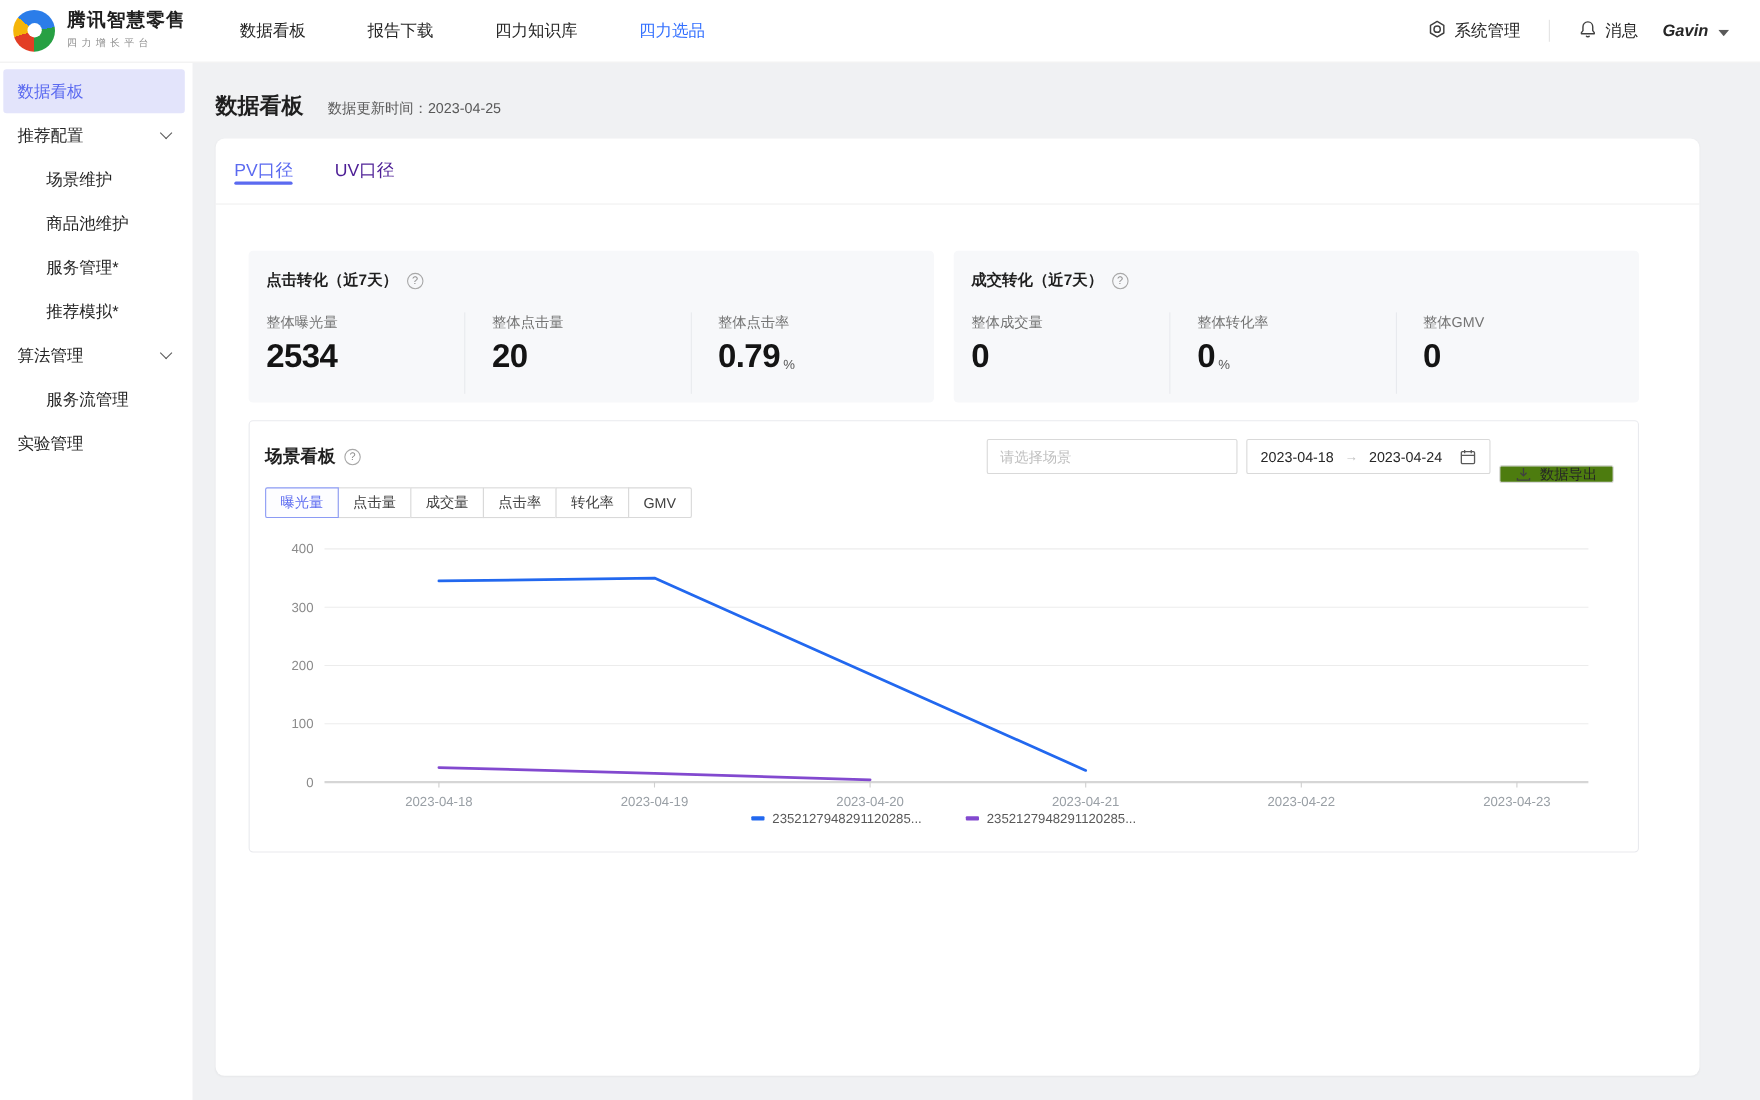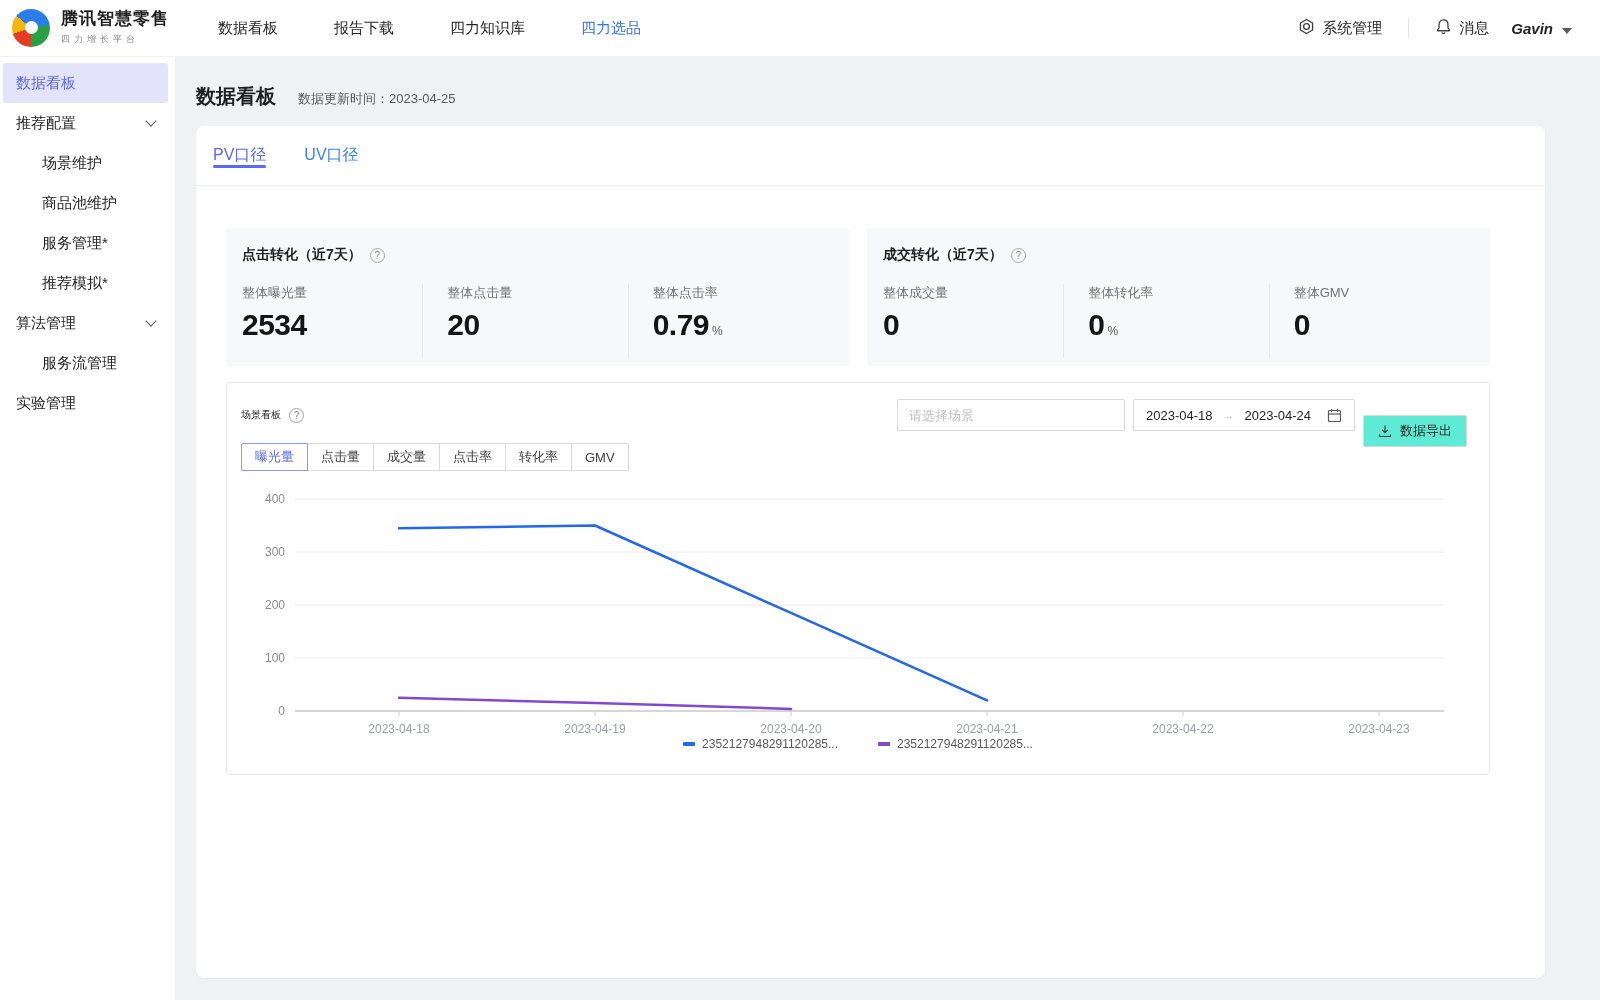--- a/index.html
+++ b/index.html
@@ -56,21 +56,21 @@
   .main { position:absolute; left:175px; top:57px; width:1425px; height:943px; }
   .page-head { display:flex; align-items:baseline; padding:26px 0 0 21px; }
   .page-title { font-size:20px; font-weight:700; color:#1f1f1f; }
   .page-updated { font-size:13px; color:#595959; margin-left:22px; }
   .card {
     position:absolute; left:21px; top:69px; width:1349px; height:852px;
     background:#fff; border-radius:8px; box-shadow:0 1px 2px rgba(0,0,0,.04);
   }
   
   .tabs { display:flex; gap:38px; padding:17px 17px; height:60px; align-items:stretch; border-bottom:1px solid #f0f0f0; }
-  .tab { font-size:16px; color:#3b82f6; display:flex; align-items:center; position:relative; cursor:pointer; }
+  .tab { font-size:16px; color:#4c1d95; display:flex; align-items:center; position:relative; cursor:pointer; }
   .tab.active { color:var(--accent,#5b6af0); }
   .tab.active::after {
     content:""; position:absolute; left:0; right:0; bottom:0; height:3px;
     background:var(--accent,#5b6af0); border-radius:2px;
   }
   
   .stats-row { display:flex; gap:18px; padding:42px 55px 0 30px; }
   .stat-panel { flex:1; background:#f7f8fa; border-radius:4px; padding:18px 16px 8px; }
   .stat-title-row { display:flex; align-items:center; gap:8px; }
   .stat-title { font-size:14px; font-weight:700; color:#1f1f1f; }
@@ -86,39 +86,39 @@
   .m-label { font-size:13px; color:#737373; }
   .m-value-row { display:flex; align-items:flex-end; margin-top:8px; }
   .m-value { font-size:30px; font-weight:700; color:#141414; line-height:1; letter-spacing:-0.5px; }
   .m-suffix { font-size:12px; color:#595959; margin-left:3px; padding-bottom:2px; }
   
   .chart-panel {
     margin:16px 55px 0 30px; border:1px solid #e9eaee; border-radius:4px; height:393px; background:#fff;
   }
   .cp-head { display:flex; align-items:center; padding:16px 22px 0 14px; height:48px; }
   .cp-title-row { display:flex; align-items:center; gap:8px; }
-  .cp-title { font-size:10px; font-weight:400; color:#1f1f1f; }
+  .cp-title { font-size:16px; font-weight:700; color:#1f1f1f; }
   .cp-controls { margin-left:auto; display:flex; align-items:center; gap:8px; }
   .scene-select {
     width:228px; height:32px; border:1px solid #d9d9d9; border-radius:2px; background:#fff;
     display:flex; align-items:center; padding:0 11px;
   }
   .scene-select input {
     border:none; outline:none; width:100%; font-size:13px; color:#262626; background:transparent;
     font-family:inherit;
   }
   .scene-select input::placeholder { color:#bfbfbf; }
   .date-range {
     height:32px; border:1px solid #d9d9d9; border-radius:2px; background:#fff;
     display:flex; align-items:center; gap:10px; padding:0 12px; font-size:13px; color:#262626; cursor:pointer;
   }
   .arrow-right-icon { color:#bfbfbf; font-size:12px; }
   .arrow-right-icon::after { content:"\2192"; }
   .export-btn {
-    height:32px; border:1px solid #d9d9d9; border-radius:2px; background:#5eead4;
+    height:16px; border:1px solid #d9d9d9; border-radius:2px; background:#4d7c0f;
     display:flex; align-items:center; gap:8px; padding:0 14px; font-size:13px; color:#262626; cursor:pointer;
     font-family:inherit;
     margin-top:32px;
   }
   
   .filter-group { display:flex; margin:12px 0 0 14px; }
   .filter-btn {
     height:28px; padding:0 13px; border:1px solid #d9d9d9; background:#fff;
     font-size:13px; color:#404040; display:flex; align-items:center; margin-left:-1px;
     cursor:pointer; position:relative; font-family:inherit;

